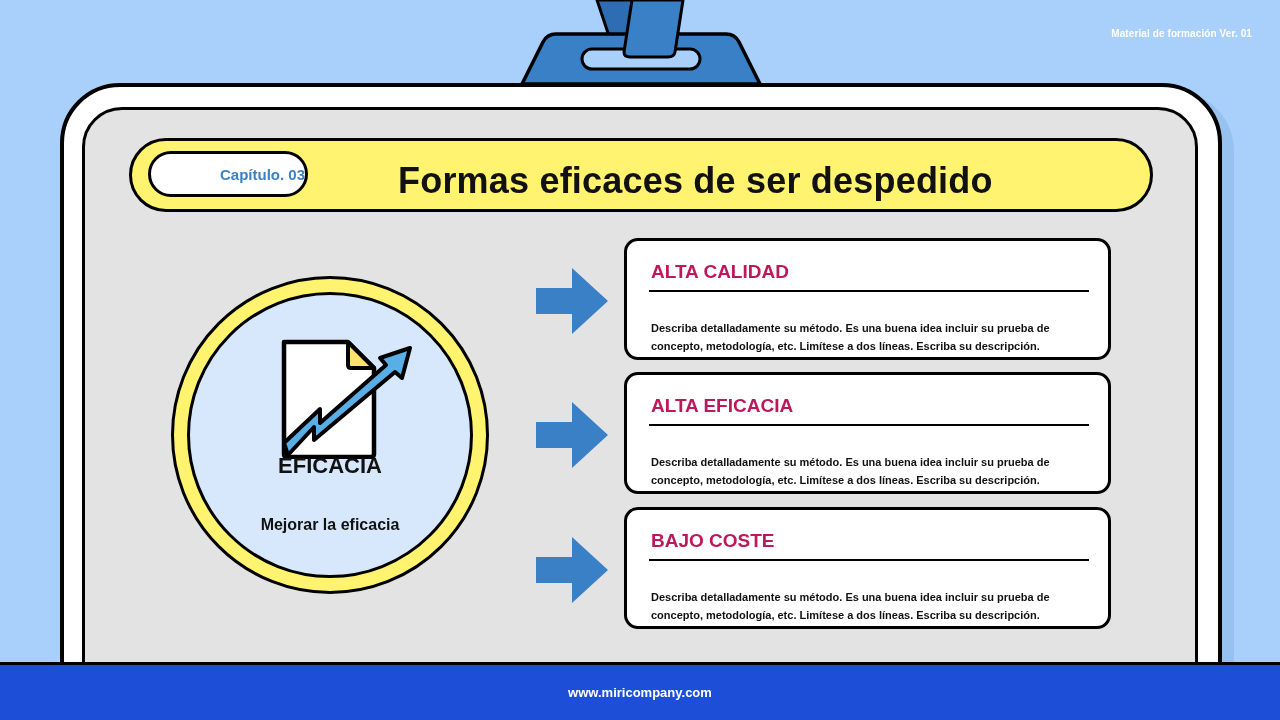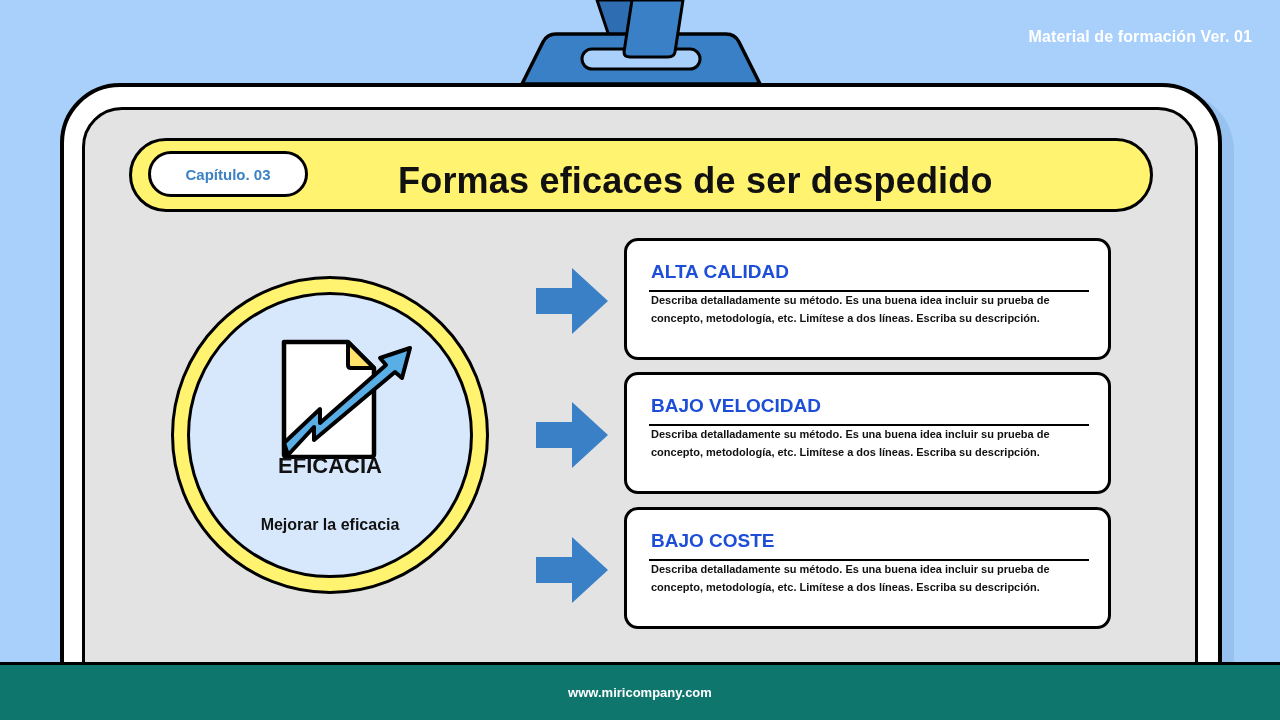--- a/index.html
+++ b/index.html
@@ -4,21 +4,21 @@
 <style>
   * { box-sizing: border-box; margin: 0; padding: 0; }
   html, body { width: 1280px; height: 720px; overflow: hidden; }
   body {
     position: relative;
     background: #a9d0fb;
     font-family: "Liberation Sans", "DejaVu Sans", sans-serif;
   }
   .version {
     position: absolute; right: 28px; top: 28px;
-    color: #ffffff; font-size: 16px; font-weight: bold; letter-spacing: 0.1px;
+    color: #ffffff; font-size: 10px; font-weight: bold; letter-spacing: 0.1px;
   }
   
   .clip { position: absolute; left: 0; top: 0; width: 1280px; height: 100px; }
   
   .badge-outer {
     position: absolute; left: 60px; top: 83px; width: 1162px; height: 640px;
     background: #ffffff; border: 4px solid #000; border-radius: 60px;
     box-shadow: 12px 8px 0 #97c2ef;
   }
   .badge-inner {
@@ -26,21 +26,21 @@
     background: #e3e3e4; border: 3px solid #000; border-radius: 40px;
   }
   
   .header-bar {
     position: absolute; left: 129px; top: 138px; width: 1024px; height: 74px;
     background: #fff36f; border: 3px solid #000; border-radius: 37px;
   }
   .chapter-pill {
     position: absolute; left: 148px; top: 151px; width: 160px; height: 46px;
     background: #fff; border: 3px solid #000; border-radius: 23px;
-    display: flex; align-items: center; justify-content: center;
+    display: flex; align-items: center; justify-content: flex-end;
     color: #3b82c4; font-size: 15px; font-weight: bold;
   }
   .page-title {
     position: absolute; left: 398px; top: 160px;
     font-size: 36px; font-weight: bold; color: #111; letter-spacing: 0.2px;
   }
   
   .circle-outer {
     position: absolute; left: 171px; top: 276px; width: 318px; height: 318px;
     border-radius: 50%; background: #fff36f; border: 3px solid #000;
@@ -60,33 +60,33 @@
   }
   
   .arrow { position: absolute; left: 536px; width: 74px; height: 66px; }
   
   .card {
     position: absolute; left: 624px; width: 487px; height: 122px;
     background: #fff; border: 3px solid #000; border-radius: 14px;
   }
   .card-title {
     position: absolute; left: 24px; top: 20px;
-    font-size: 19px; font-weight: bold; color: #1d4ed8;
+    font-size: 19px; font-weight: bold; color: #be185d;
   }
   .card-rule {
     position: absolute; left: 22px; right: 19px; top: 49px; height: 2px; background: #000;
   }
   .card-desc {
-    position: absolute; left: 24px; top: 50px; width: 450px;
+    position: absolute; left: 24px; top: 78px; width: 450px;
     font-size: 11px; font-weight: bold; color: #111; line-height: 18px;
   }
   
   .footer {
     position: absolute; left: 0; top: 662px; width: 1280px; height: 58px;
-    background: #0f766e; border-top: 3px solid #000;
+    background: #1d4ed8; border-top: 3px solid #000;
     display: flex; align-items: center; justify-content: center;
   }
   .footer span { color: #fff; font-size: 13px; font-weight: bold; }
 </style>
 </head>
 <body>
 
 <div class="version">Material de formación Ver. 01</div>
 
 <svg class="clip" viewBox="0 0 1280 100">
@@ -132,21 +132,21 @@
 <svg class="arrow" style="top:537px" viewBox="0 0 74 66">
   <polygon points="0,20 36,20 36,0 72,33 36,66 36,46 0,46" fill="#3a80c6"></polygon>
 </svg>
 
 <div class="card" style="top:238px">
   <div class="card-title">ALTA CALIDAD</div>
   <div class="card-rule"></div>
   <div class="card-desc">Describa detalladamente su método. Es una buena idea incluir su prueba de concepto, metodología, etc. Limítese a dos líneas. Escriba su descripción.</div>
 </div>
 <div class="card" style="top:372px">
-  <div class="card-title">BAJO VELOCIDAD</div>
+  <div class="card-title">ALTA EFICACIA</div>
   <div class="card-rule"></div>
   <div class="card-desc">Describa detalladamente su método. Es una buena idea incluir su prueba de concepto, metodología, etc. Limítese a dos líneas. Escriba su descripción.</div>
 </div>
 <div class="card" style="top:507px">
   <div class="card-title">BAJO COSTE</div>
   <div class="card-rule"></div>
   <div class="card-desc">Describa detalladamente su método. Es una buena idea incluir su prueba de concepto, metodología, etc. Limítese a dos líneas. Escriba su descripción.</div>
 </div>
 
 <div class="footer">

